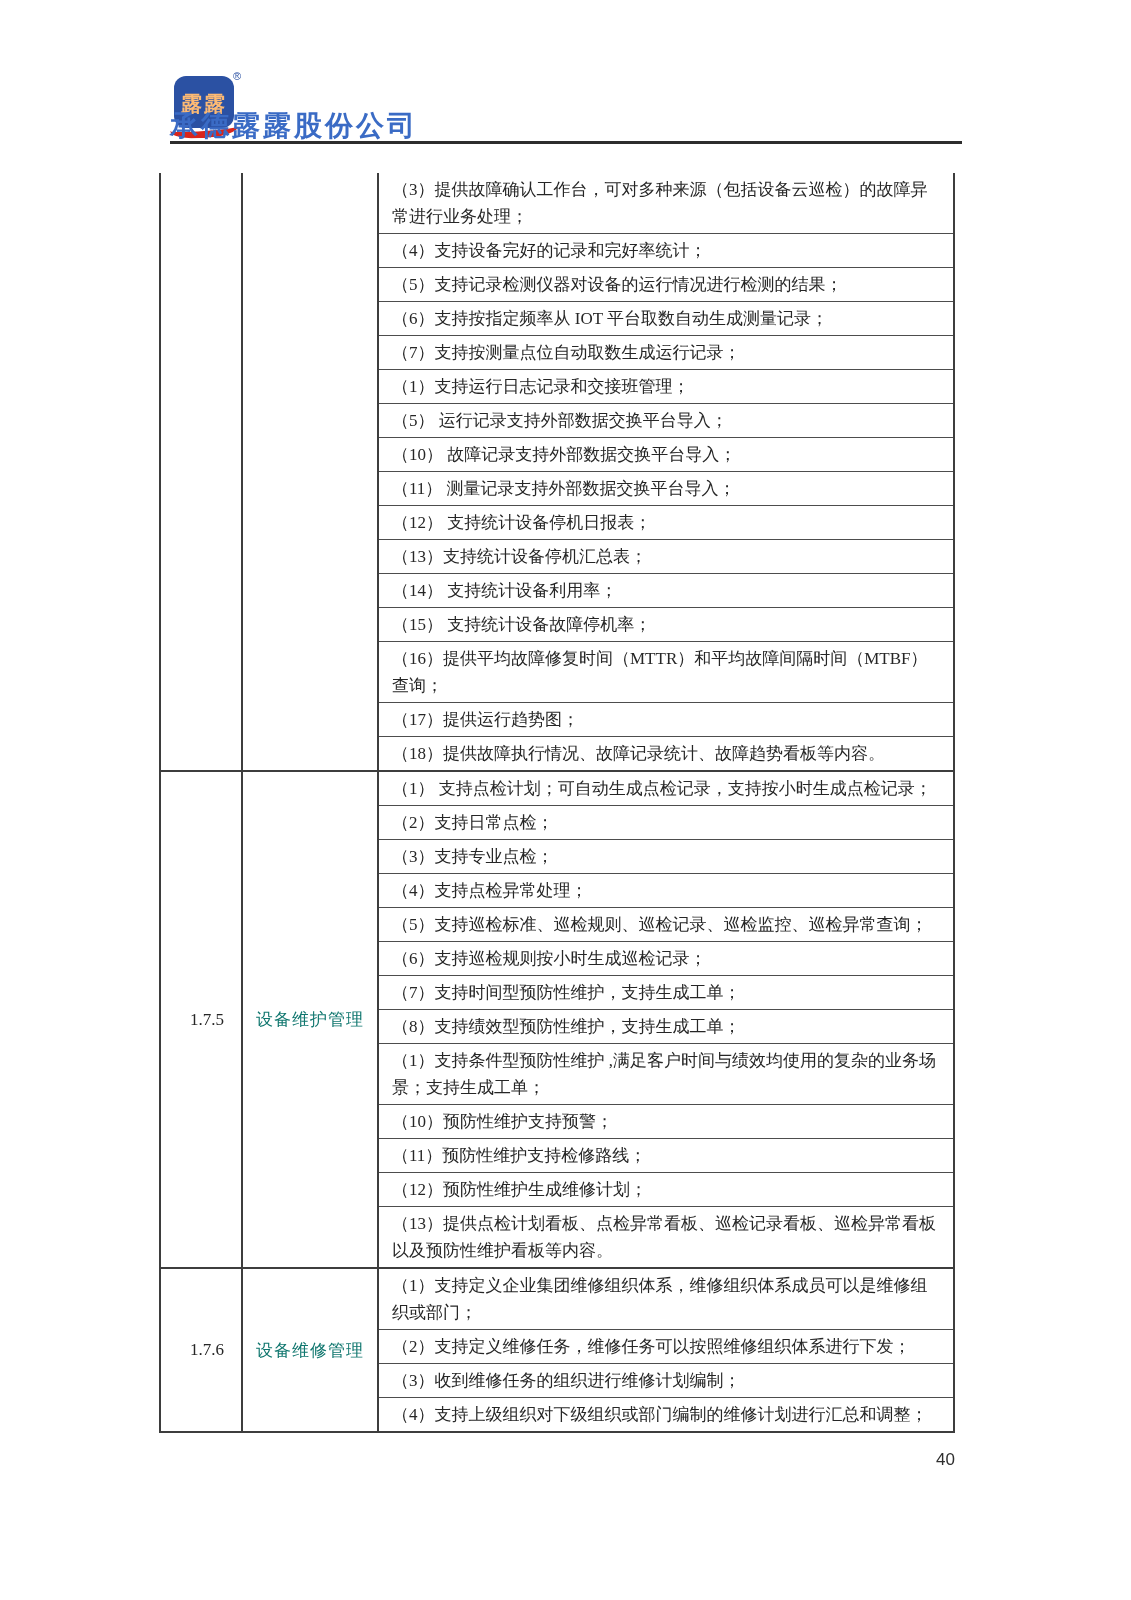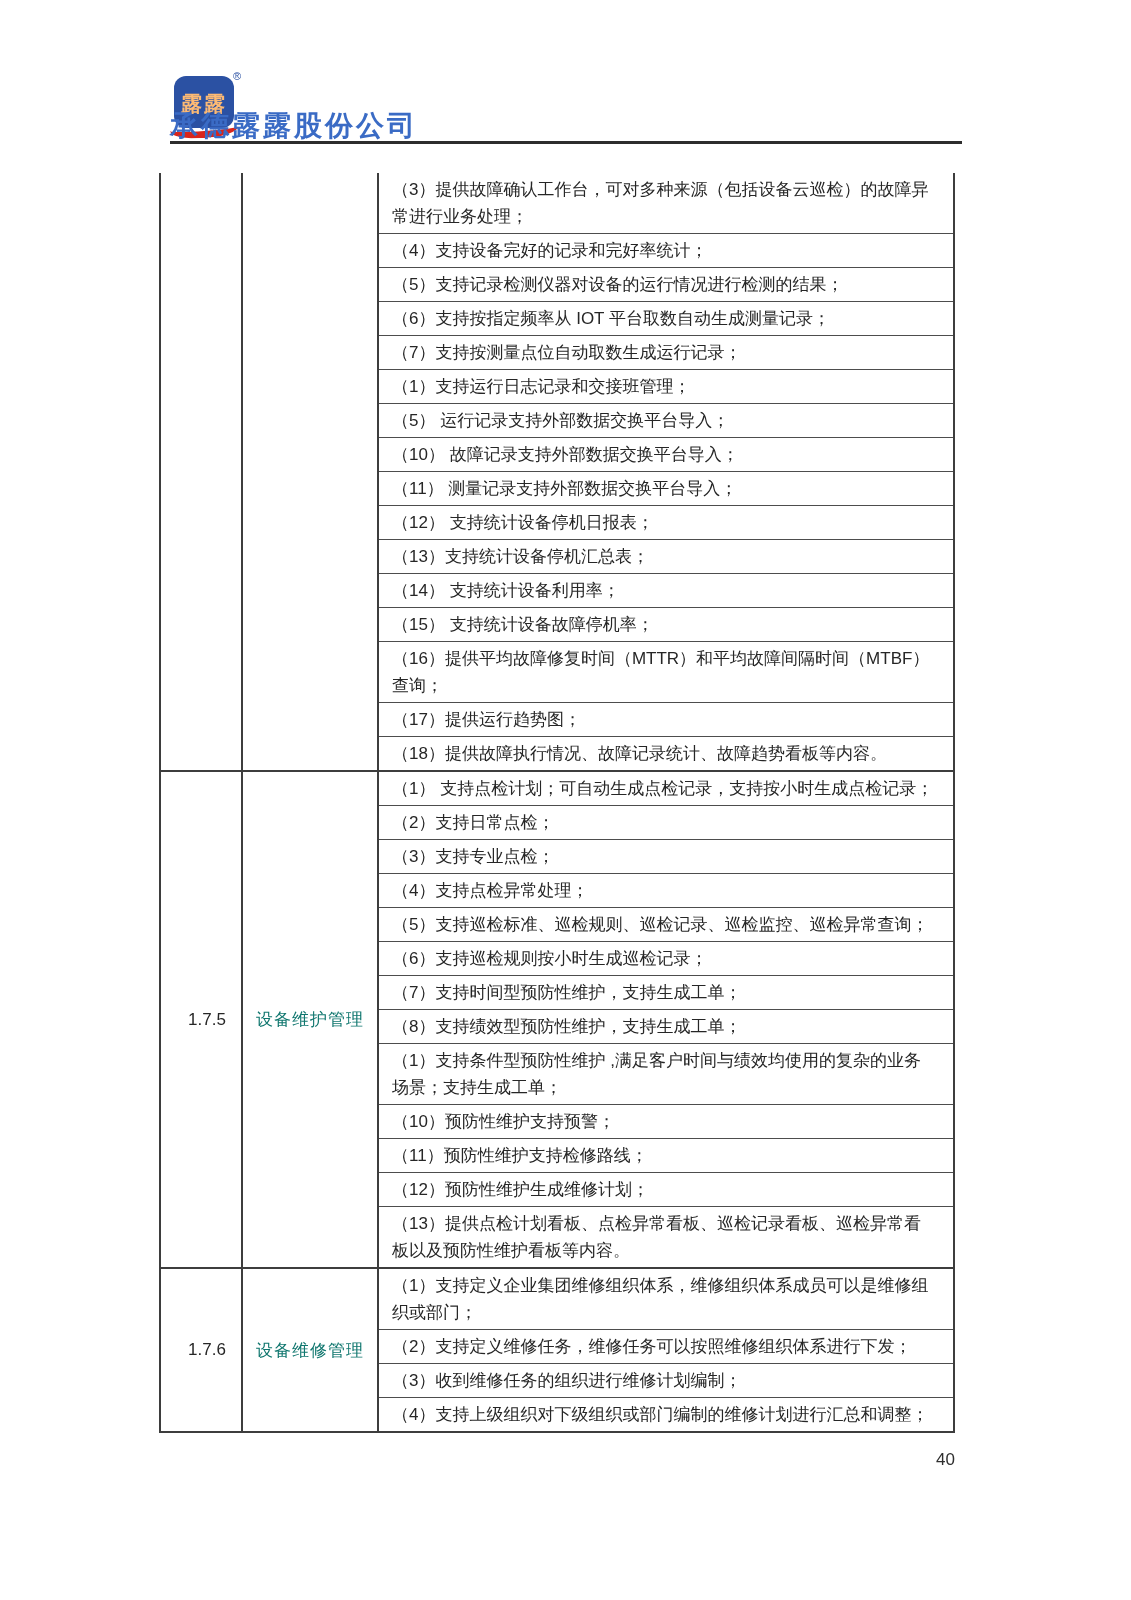--- a/index.html
+++ b/index.html
@@ -43,20 +43,21 @@
     background: #2d2d2d;
   }
 
   
   .req-table {
     position: absolute; top: 173px; left: 159px; width: 796px;
     border-left: 2px solid #3d3d3d;
     border-right: 2px solid #3d3d3d;
     border-bottom: 2px solid #3d3d3d;
     font-size: 17px;
+    font-family: Liberation Serif, serif;
   }
   .section { display: flex; align-items: stretch; }
   .section + .section { border-top: 2px solid #3d3d3d; }
   .col-num {
     width: 70px; flex: 0 0 70px;
     border-right: 2px solid #3d3d3d;
     display: flex; align-items: center; justify-content: center;
     font-size: 17px; color: #262626; margin-left: 12px;
   }
   .col-name {

